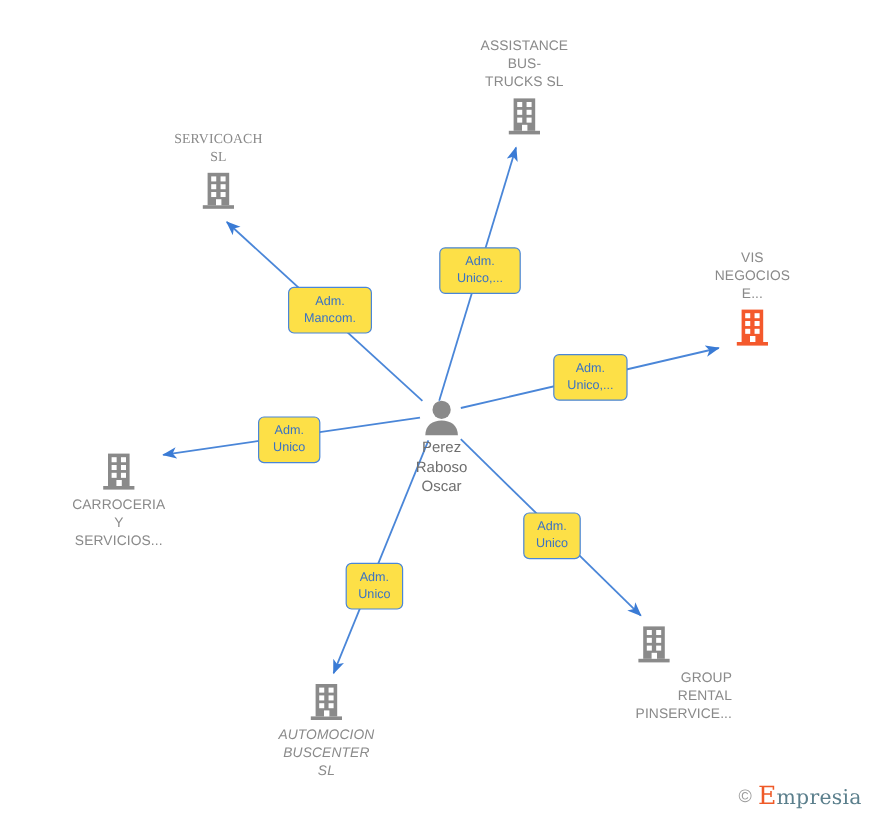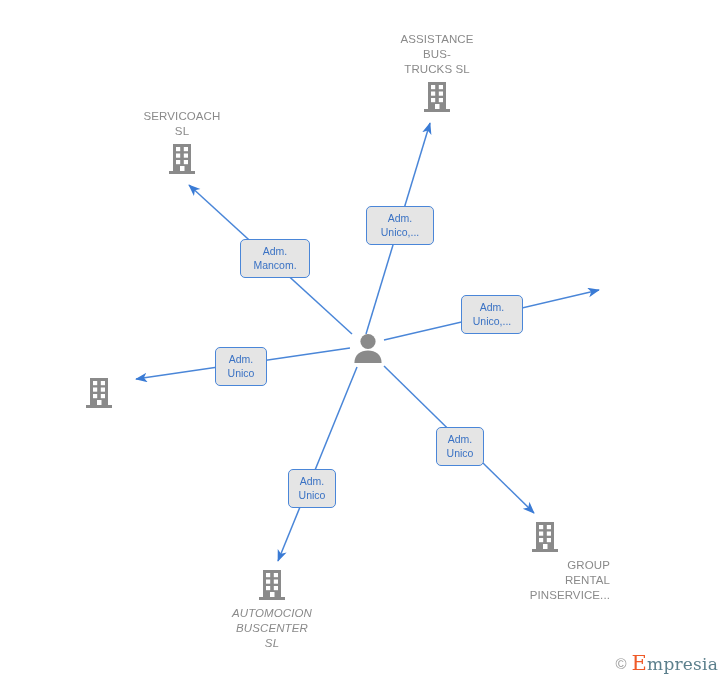--- a/index.html
+++ b/index.html
@@ -47,21 +47,21 @@
   .person-name {
     font-size: 12.5px;
     line-height: 16px;
     color: #6f6f6f;
     white-space: pre-line;
     margin-top: 2px;
   }
   .edge-label {
     position: absolute;
     z-index: 9;
-    background: #e5e5e5;
+    background: #fde047;
     border: 1.4px solid #4a86d8;
     border-radius: 5px;
     color: #3a72c4;
     font-size: 10.5px;
     line-height: 14px;
     text-align: center;
     padding: 4px 7px 5px 7px;
     white-space: pre-line;
     box-sizing: border-box;
   }
@@ -124,49 +124,68 @@
       <rect x="9" y="5" width="4.2" height="4.2" fill="#ffffff"></rect>
       <rect x="16.8" y="5" width="4.2" height="4.2" fill="#ffffff"></rect>
       <rect x="9" y="11.5" width="4.2" height="4.2" fill="#ffffff"></rect>
       <rect x="16.8" y="11.5" width="4.2" height="4.2" fill="#ffffff"></rect>
       <rect x="9" y="18" width="4.2" height="4.2" fill="#ffffff"></rect>
       <rect x="16.8" y="18" width="4.2" height="4.2" fill="#ffffff"></rect>
       <rect x="13" y="24" width="4.5" height="5" fill="#ffffff"></rect>
     </svg>
   </div>
 
-  <div class="node label-above" style="left:182px; top:109px;">
+  <div class="node label-above" style="left:182px; top:109px;font-family:Liberation Serif, serif;">
     <div class="node-label">SERVICOACH
 SL</div>
     <svg class="node-icon" width="30" height="34" viewBox="0 0 30 34">
       <rect x="6" y="2" width="18" height="27" fill="#8a8a8a"></rect>
       <rect x="2" y="29" width="26" height="3" fill="#8a8a8a"></rect>
       <rect x="9" y="5" width="4.2" height="4.2" fill="#ffffff"></rect>
       <rect x="16.8" y="5" width="4.2" height="4.2" fill="#ffffff"></rect>
       <rect x="9" y="11.5" width="4.2" height="4.2" fill="#ffffff"></rect>
       <rect x="16.8" y="11.5" width="4.2" height="4.2" fill="#ffffff"></rect>
       <rect x="9" y="18" width="4.2" height="4.2" fill="#ffffff"></rect>
       <rect x="16.8" y="18" width="4.2" height="4.2" fill="#ffffff"></rect>
       <rect x="13" y="24" width="4.5" height="5" fill="#ffffff"></rect>
     </svg>
   </div>
 
+  <div class="node label-above" style="left:627px; top:208px;">
+    <div class="node-label">VIS
+NEGOCIOS
+E...</div>
+    <svg class="node-icon" width="30" height="34" viewBox="0 0 30 34">
+      <rect x="6" y="2" width="18" height="27" fill="#f4592c"></rect>
+      <rect x="2" y="29" width="26" height="3" fill="#f4592c"></rect>
+      <rect x="9" y="5" width="4.2" height="4.2" fill="#ffffff"></rect>
+      <rect x="16.8" y="5" width="4.2" height="4.2" fill="#ffffff"></rect>
+      <rect x="9" y="11.5" width="4.2" height="4.2" fill="#ffffff"></rect>
+      <rect x="16.8" y="11.5" width="4.2" height="4.2" fill="#ffffff"></rect>
+      <rect x="9" y="18" width="4.2" height="4.2" fill="#ffffff"></rect>
+      <rect x="16.8" y="18" width="4.2" height="4.2" fill="#ffffff"></rect>
+      <rect x="13" y="24" width="4.5" height="5" fill="#ffffff"></rect>
+    </svg>
+  </div>
 
   <div class="node label-below" style="left:99px; top:376px;">
     <svg class="node-icon" width="30" height="34" viewBox="0 0 30 34">
       <rect x="6" y="2" width="18" height="27" fill="#8a8a8a"></rect>
       <rect x="2" y="29" width="26" height="3" fill="#8a8a8a"></rect>
       <rect x="9" y="5" width="4.2" height="4.2" fill="#ffffff"></rect>
       <rect x="16.8" y="5" width="4.2" height="4.2" fill="#ffffff"></rect>
       <rect x="9" y="11.5" width="4.2" height="4.2" fill="#ffffff"></rect>
       <rect x="16.8" y="11.5" width="4.2" height="4.2" fill="#ffffff"></rect>
       <rect x="9" y="18" width="4.2" height="4.2" fill="#ffffff"></rect>
       <rect x="16.8" y="18" width="4.2" height="4.2" fill="#ffffff"></rect>
       <rect x="13" y="24" width="4.5" height="5" fill="#ffffff"></rect>
     </svg>
+    <div class="node-label">CARROCERIA
+Y
+SERVICIOS...</div>
   </div>
 
   <div class="node label-below" style="left:272px; top:568px;font-style:italic;">
     <svg class="node-icon" width="30" height="34" viewBox="0 0 30 34">
       <rect x="6" y="2" width="18" height="27" fill="#8a8a8a"></rect>
       <rect x="2" y="29" width="26" height="3" fill="#8a8a8a"></rect>
       <rect x="9" y="5" width="4.2" height="4.2" fill="#ffffff"></rect>
       <rect x="16.8" y="5" width="4.2" height="4.2" fill="#ffffff"></rect>
       <rect x="9" y="11.5" width="4.2" height="4.2" fill="#ffffff"></rect>
       <rect x="16.8" y="11.5" width="4.2" height="4.2" fill="#ffffff"></rect>
@@ -194,20 +213,23 @@
     <div class="node-label">GROUP
 RENTAL
 PINSERVICE...</div>
   </div>
 
   <div class="node label-below" style="left:368px; top:333px;">
     <svg class="node-icon" width="34" height="30" viewBox="0 0 34 30">
       <circle cx="17" cy="8.5" r="7.6" fill="#8a8a8a"></circle>
       <path d="M3.4,30 C3.4,21.2 9.6,17.4 17,17.4 C24.4,17.4 30.6,21.2 30.6,30 Z" fill="#8a8a8a"></path>
     </svg>
+    <div class="person-name">Perez
+Raboso
+Oscar</div>
   </div>
 
   <div class="edge-label" style="left:366px; top:206px; width:68px;">Adm.
 Unico,...</div>
 
   <div class="edge-label" style="left:240px; top:239px; width:70px;">Adm.
 Mancom.</div>
 
   <div class="edge-label" style="left:461px; top:295px; width:62px;">Adm.
 Unico,...</div>

